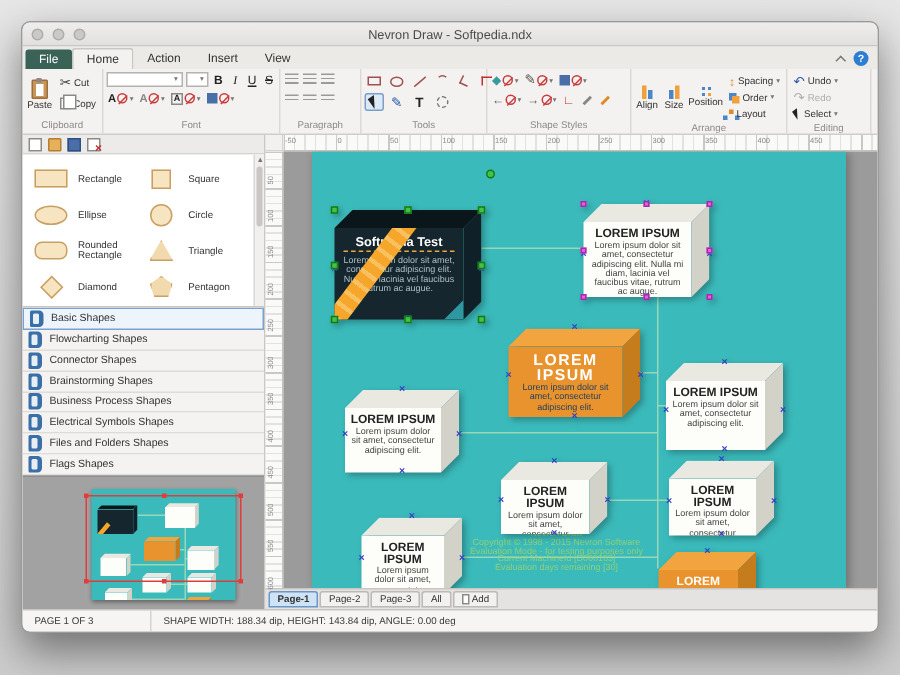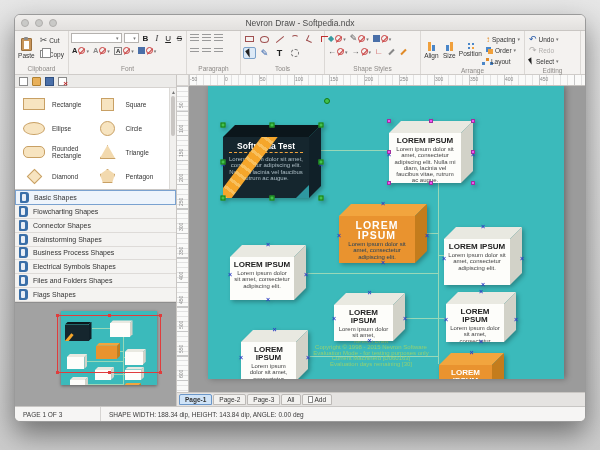--- a/index.html
+++ b/index.html
@@ -187,20 +187,33 @@
 
 <div class="window">
 
   <div class="titlebar">
     <span class="tl"></span>
     <span class="tl"></span>
     <span class="tl"></span>
     <div class="win-title">Nevron Draw - Softpedia.ndx</div>
   </div>
 
+  <div class="tabrow">
+    <div class="tab file">File</div>
+    <div id="tab-slot" style="display:flex;">
+        <div class="tab active">Home</div>
+        <div class="tab">Action</div>
+        <div class="tab">Insert</div>
+        <div class="tab">View</div>
+      </div>
+    <div class="tab-right">
+      <span class="chev"></span>
+      <span class="help">?</span>
+    </div>
+  </div>
 
   <div class="ribbon">
 
     <div class="rgroup" style="width:54px">
       <div class="rg-body">
         <div class="btn-big">
           <span class="ic-paste"></span>
           <span>Paste</span>
         </div>
         <div class="rcol" style="justify-content:flex-start;padding-top:2px;">

